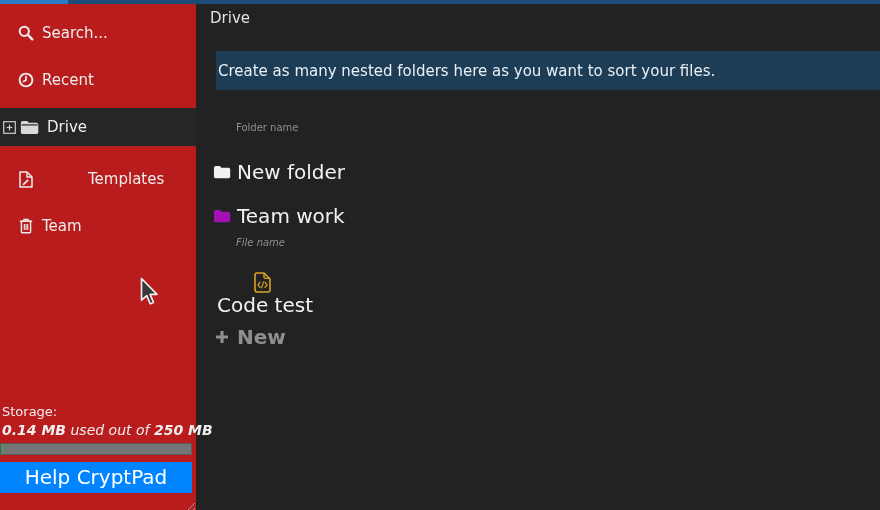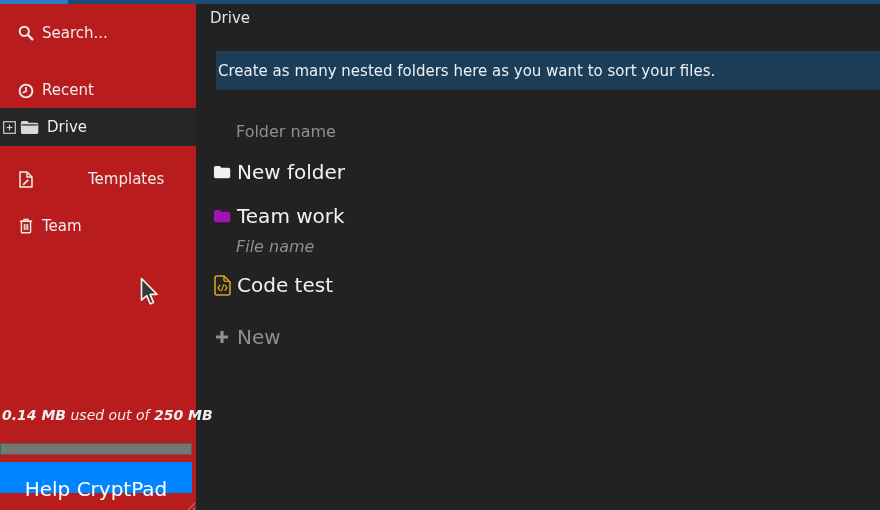--- a/index.html
+++ b/index.html
@@ -15,21 +15,21 @@
 
   
   .sidebar { position:absolute; top:0; left:0; width:196px; height:510px; background:#b91c1c; z-index:10; }
   .side-row {
     position:absolute; left:0; width:196px; height:38px;
     display:flex; align-items:center; color:#ededed; font-size:15px; cursor:pointer;
   }
   .side-row .icon { width:16px; margin-left:18px; display:flex; align-items:center; justify-content:center; flex:none; }
   .side-row .side-label { margin-left:8px; white-space:nowrap; }
   .row-search { top:14px; }
-  .row-recent { top:61px;align-items:flex-end; }
+  .row-recent { top:61px; }
   .row-drive  { top:108px; background:#262626; }
   .row-drive .expander { width:13px; margin-left:3px; display:flex; align-items:center; flex:none; }
   .row-drive .icon { width:19px; margin-left:4px; }
   .row-templates { top:160px;gap:46px; }
   .row-trash { top:207px; }
   .search-input {
     margin-left:8px; width:130px; background:transparent; border:none; outline:none;
     color:#ededed; font-size:15px; font-family:"DejaVu Sans", sans-serif;
   }
   .search-input::placeholder { color:#ededed; opacity:1; }
@@ -37,45 +37,45 @@
   .storage { position:absolute; left:0; top:404px; width:196px; color:#f0f0f0; }
   .storage-label { font-size:13px; padding-left:2px; }
   .storage-usage { font-size:14px; padding-left:2px; margin-top:3px; white-space:nowrap;font-style:italic; }
   .storage-usage b { font-weight:bold; }
   .progress { position:absolute; left:0; top:39px; width:192px; height:12px; background:#757575; border:1px solid #5a5a5a; }
   .progress-fill { height:100%; background:#5d8766; width:2%; }
 
   .help-btn {
     position:absolute; left:0; top:462px; width:192px; height:31px;
     background:#0084ff; border:none; color:#fff; font-size:20px;
-    font-family:"DejaVu Sans", sans-serif; cursor:pointer; line-height:31px; padding:12px;
+    font-family:"DejaVu Sans", sans-serif; cursor:pointer; line-height:31px; padding:0;
   }
   .resize-handle { position:absolute; right:1px; bottom:1px; width:12px; height:12px; cursor:nwse-resize; }
 
   
   .main { position:absolute; left:196px; top:4px; right:0; bottom:0; background:#222222; }
   .main-title { position:absolute; left:14px; top:5px; font-size:15px; color:#e2e2e2; }
   .banner {
     position:absolute; left:12px; right:0; top:47px; height:39px;
     background:#1d3c55; color:#eaf1f7; font-size:15px;
     display:flex; align-items:center; padding-left:2px;margin-left:8px;
   }
-  .section-header { position:absolute; left:40px; font-size:16px; color:#8f8f8f; }
+  .section-header { position:absolute; left:40px; font-size:10px; color:#8f8f8f; }
   .hdr-folders { top:118px; }
   .hdr-files { top:233px;font-style:italic; }
   .item-row {
     position:absolute; left:16px; height:26px; display:flex; align-items:center;
     color:#f2f2f2; font-size:20px; cursor:pointer;
   }
   .item-row .item-icon { width:20px; display:flex; align-items:center; justify-content:center; flex:none; }
   .item-row .item-label { margin-left:5px; white-space:nowrap; }
   .row-folder-0 { top:155px; }
   .row-folder-1 { top:187px;margin-top:12px; }
-  .row-file-0 { top:268px; }
-  .row-new { top:320px; color:#8f8f8f; }
+  .row-file-0 { top:268px;flex-direction:column; }
+  .row-new { top:320px; color:#8f8f8f;font-weight:bold; }
   .row-new .item-label { color:#8f8f8f; }
 
   .cursor { position:absolute; left:140px; top:277px; z-index:50; pointer-events:none; }
 </style>
 </head>
 <body>
 
 <div class="screen">
 
   <div class="topstrip">
@@ -140,20 +140,21 @@
             <rect x="2.4" y="3.2" width="9.2" height="11.6" rx="1" fill="none" stroke="#ededed" stroke-width="1.4"></rect>
             <line x1="5.3" y1="6" x2="5.3" y2="12" stroke="#ededed" stroke-width="1.1"></line>
             <line x1="7" y1="6" x2="7" y2="12" stroke="#ededed" stroke-width="1.1"></line>
             <line x1="8.7" y1="6" x2="8.7" y2="12" stroke="#ededed" stroke-width="1.1"></line>
           </svg>
       </span>
       <span class="side-label">Team</span>
     </div>
 
     <div class="storage">
+      <div class="storage-label">Storage:</div>
       <div class="storage-usage"><b>0.14 MB</b> <span>used out of</span> <b>250 MB</b></div>
       <div class="progress">
         <div class="progress-fill" style="width: 2%;"></div>
       </div>
     </div>
 
     <button class="help-btn">Help CryptPad</button>
 
     <div class="resize-handle">
       <svg width="12" height="12" viewBox="0 0 12 12">

